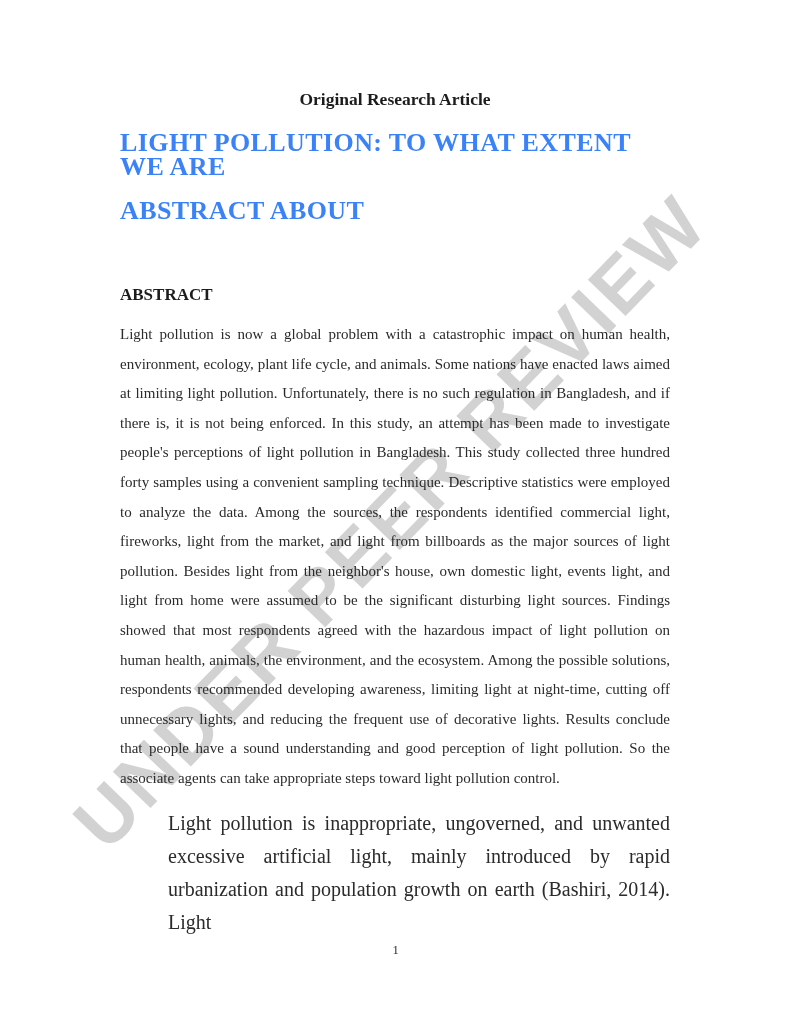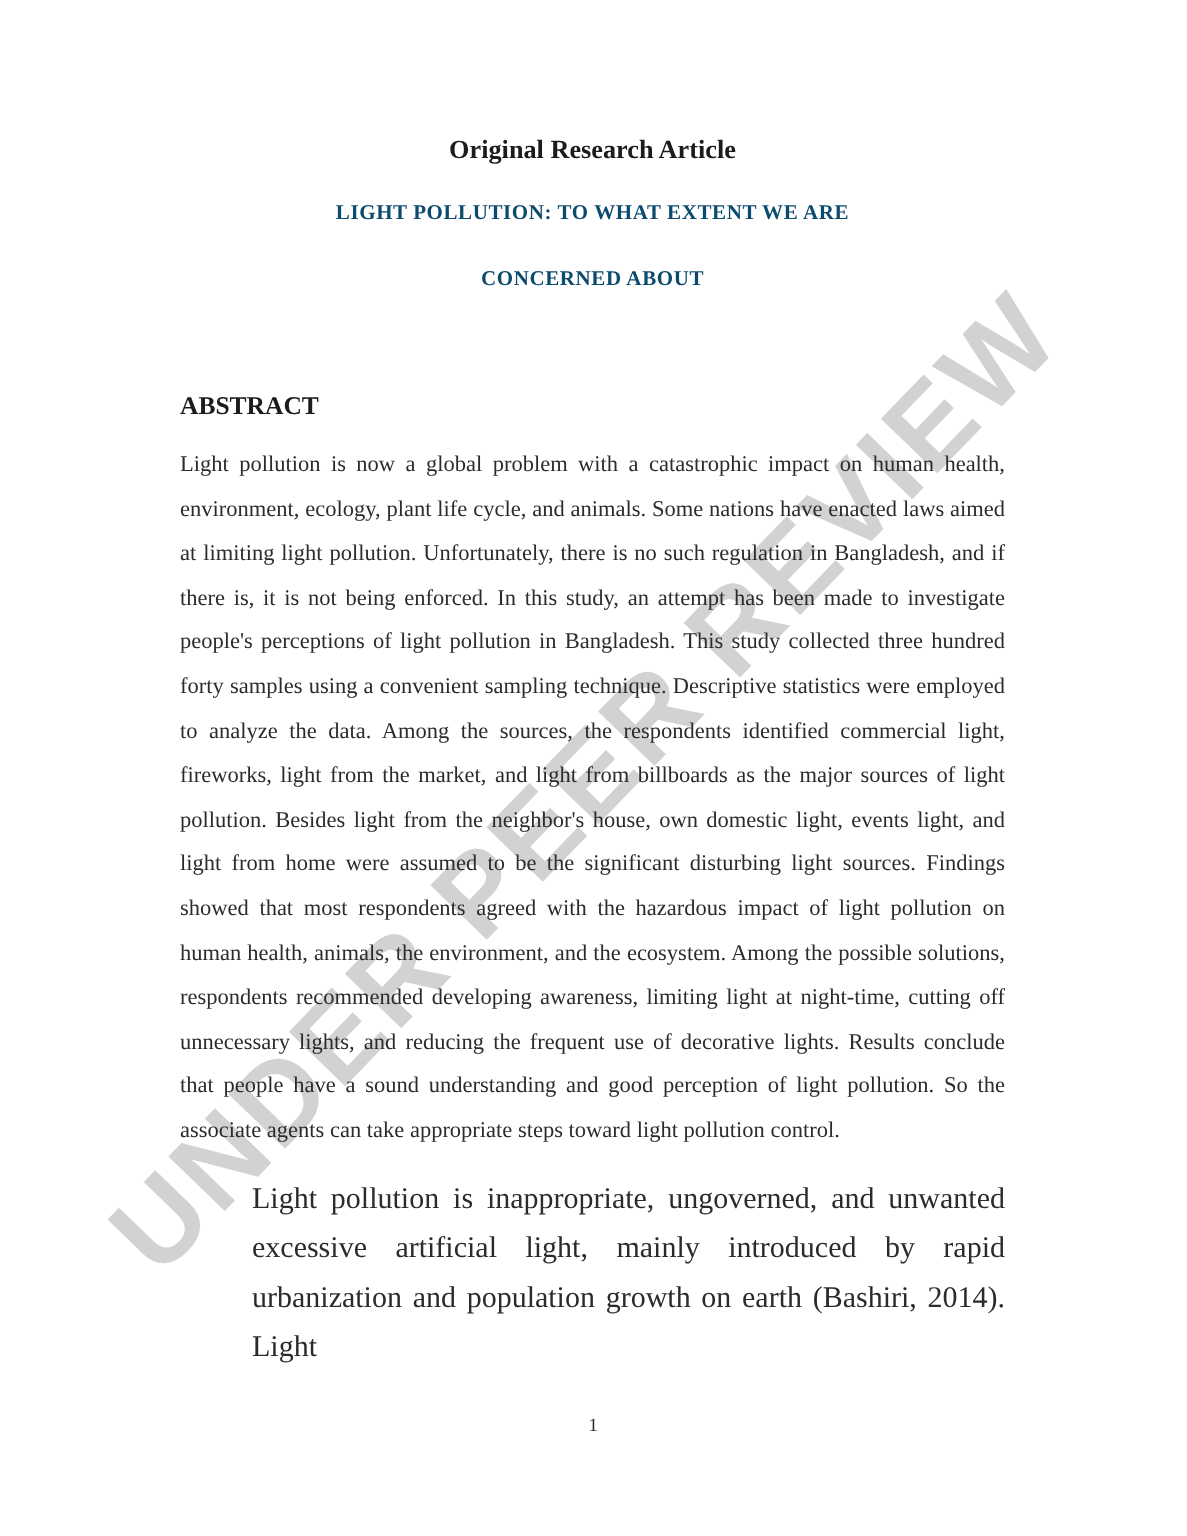--- a/index.html
+++ b/index.html
@@ -42,25 +42,24 @@
 
   .article-type {
     text-align: center;
     font-weight: 700;
     font-size: 17.5px;
     color: #1c1c1c;
     line-height: 22px;
   }
 
   .paper-title {
-    text-align: center;
     font-weight: 700;
-    font-size: 14px;
+    font-size: 26px;
     letter-spacing: 0.4px;
-    color: #0c4a6e;
+    color: #3b82f6;
     line-height: 24px;
   }
   .paper-title.line1 { margin-top: 21px; }
   .paper-title.line2 { margin-top: 20px; }
 
   .section-heading {
     font-weight: 700;
     font-size: 17px;
     color: #1c1c1c;
     line-height: 20px;
@@ -112,21 +111,21 @@
 <div class="page">
 
   <div class="watermark">UNDER PEER REVIEW</div>
 
   <div class="content">
 
     <div class="article-type">Original Research Article</div>
 
     <div class="paper-title line1">LIGHT POLLUTION: TO WHAT EXTENT WE ARE</div>
 
-    <div class="paper-title line2">CONCERNED ABOUT</div>
+    <div class="paper-title line2">ABSTRACT ABOUT</div>
 
     <div class="section-heading abstract-heading">ABSTRACT</div>
 
     <p class="body-par">Light pollution is now a global problem with a catastrophic impact on human health, environment, ecology, plant life cycle, and animals. Some nations have enacted laws aimed at limiting light pollution. Unfortunately, there is no such regulation in Bangladesh, and if there is, it is not being enforced. In this study, an attempt has been made to investigate people's perceptions of light pollution in Bangladesh. This study collected three hundred forty samples using a convenient sampling technique. Descriptive statistics were employed to analyze the data. Among the sources, the respondents identified commercial light, fireworks, light from the market, and light from billboards as the major sources of light pollution. Besides light from the neighbor's house, own domestic light, events light, and light from home were assumed to be the significant disturbing light sources. Findings showed that most respondents agreed with the hazardous impact of light pollution on human health, animals, the environment, and the ecosystem. Among the possible solutions, respondents recommended developing awareness, limiting light at night-time, cutting off unnecessary lights, and reducing the frequent use of decorative lights. Results conclude that people have a sound understanding and good perception of light pollution. So the associate agents can take appropriate steps toward light pollution control.</p>
 
 
 
     <p class="intro-par">Light pollution is inappropriate, ungoverned, and unwanted excessive artificial light, mainly introduced by rapid urbanization and population growth on earth (Bashiri, 2014). Light</p>
 
   </div>

